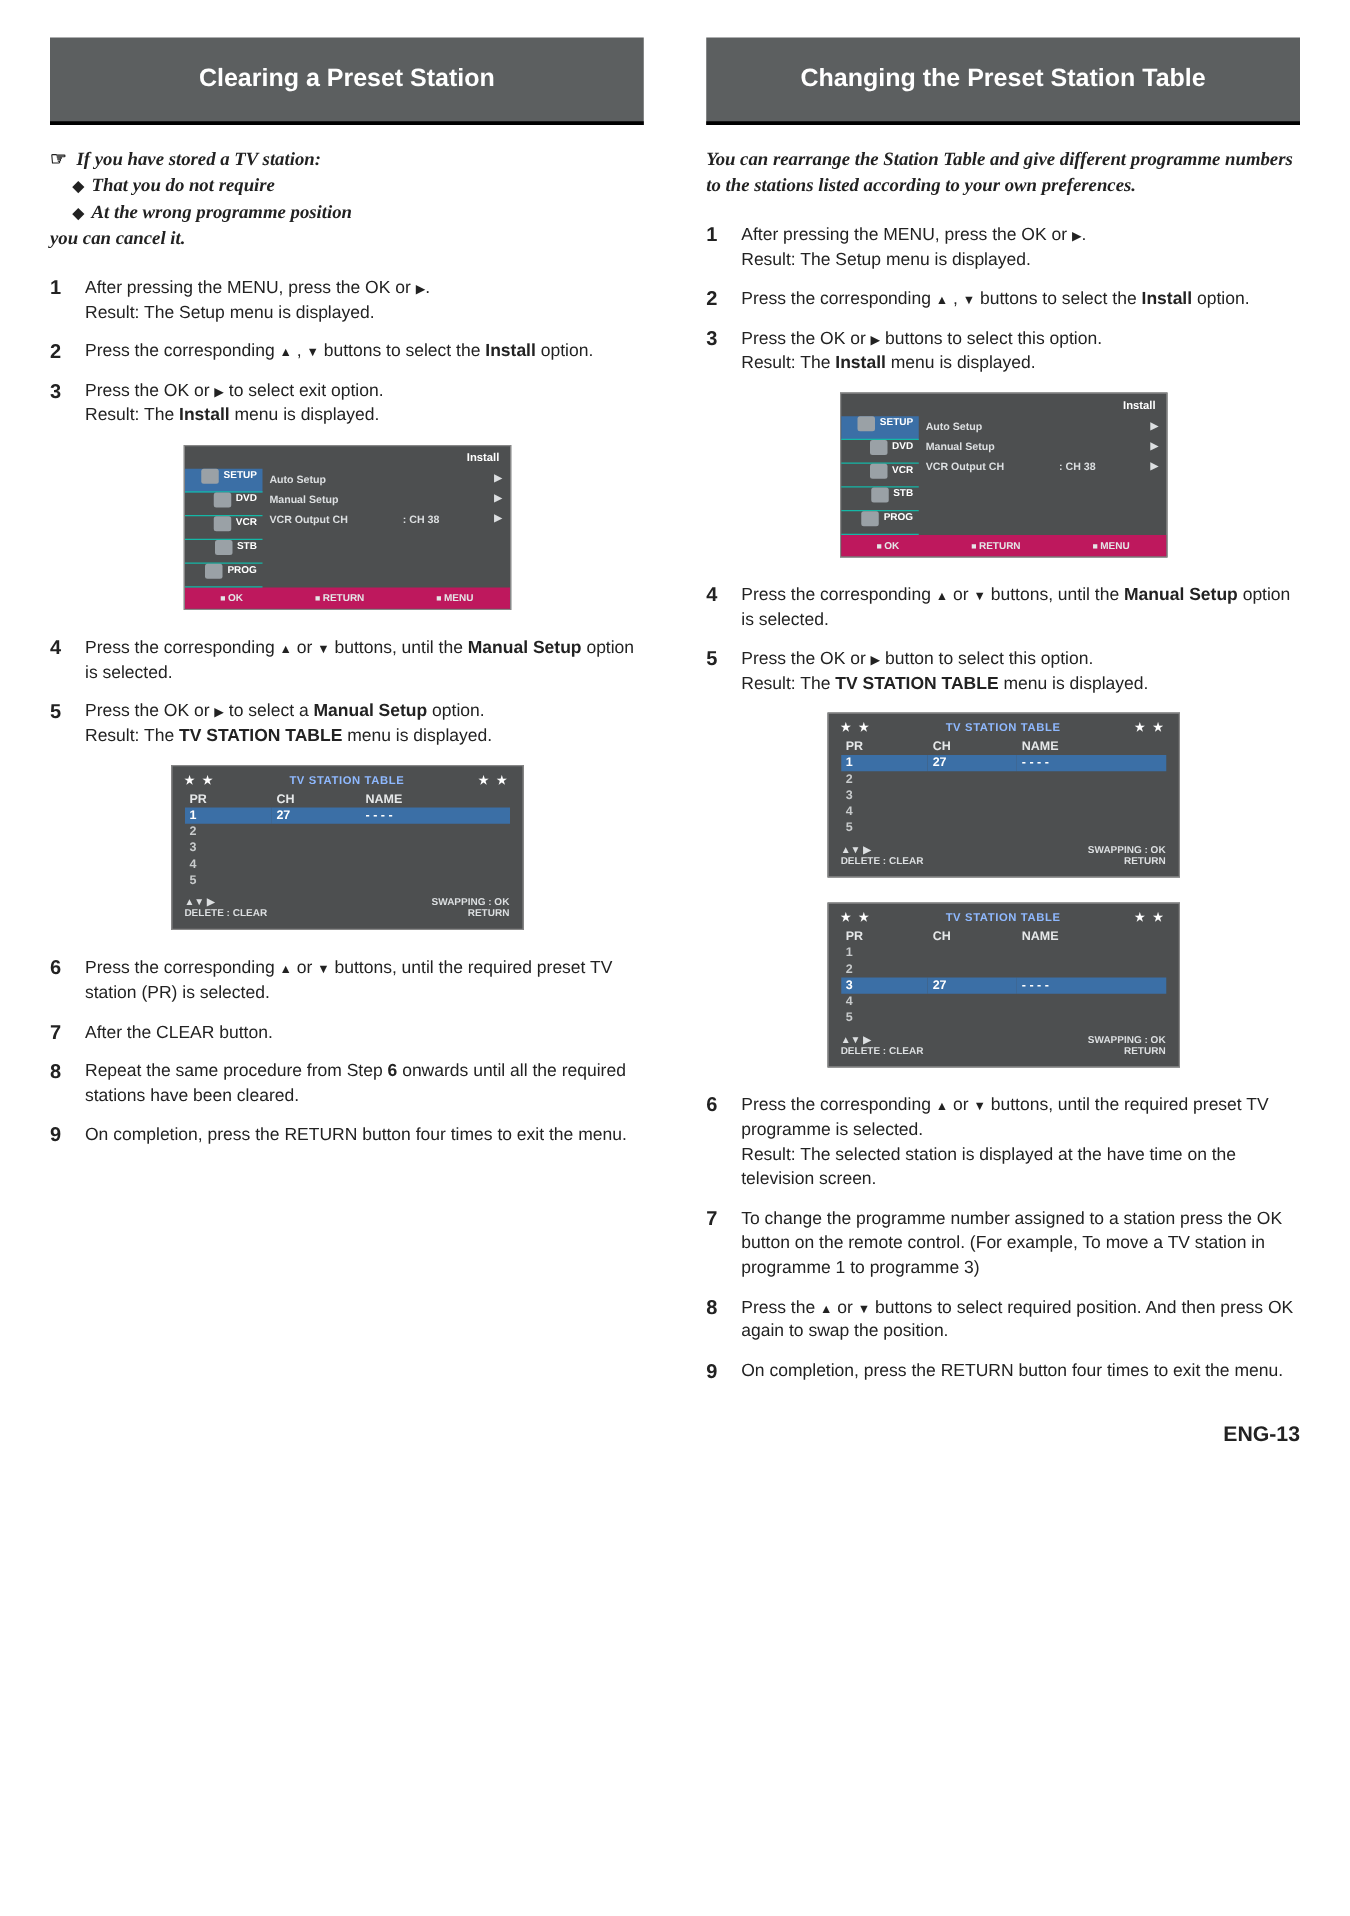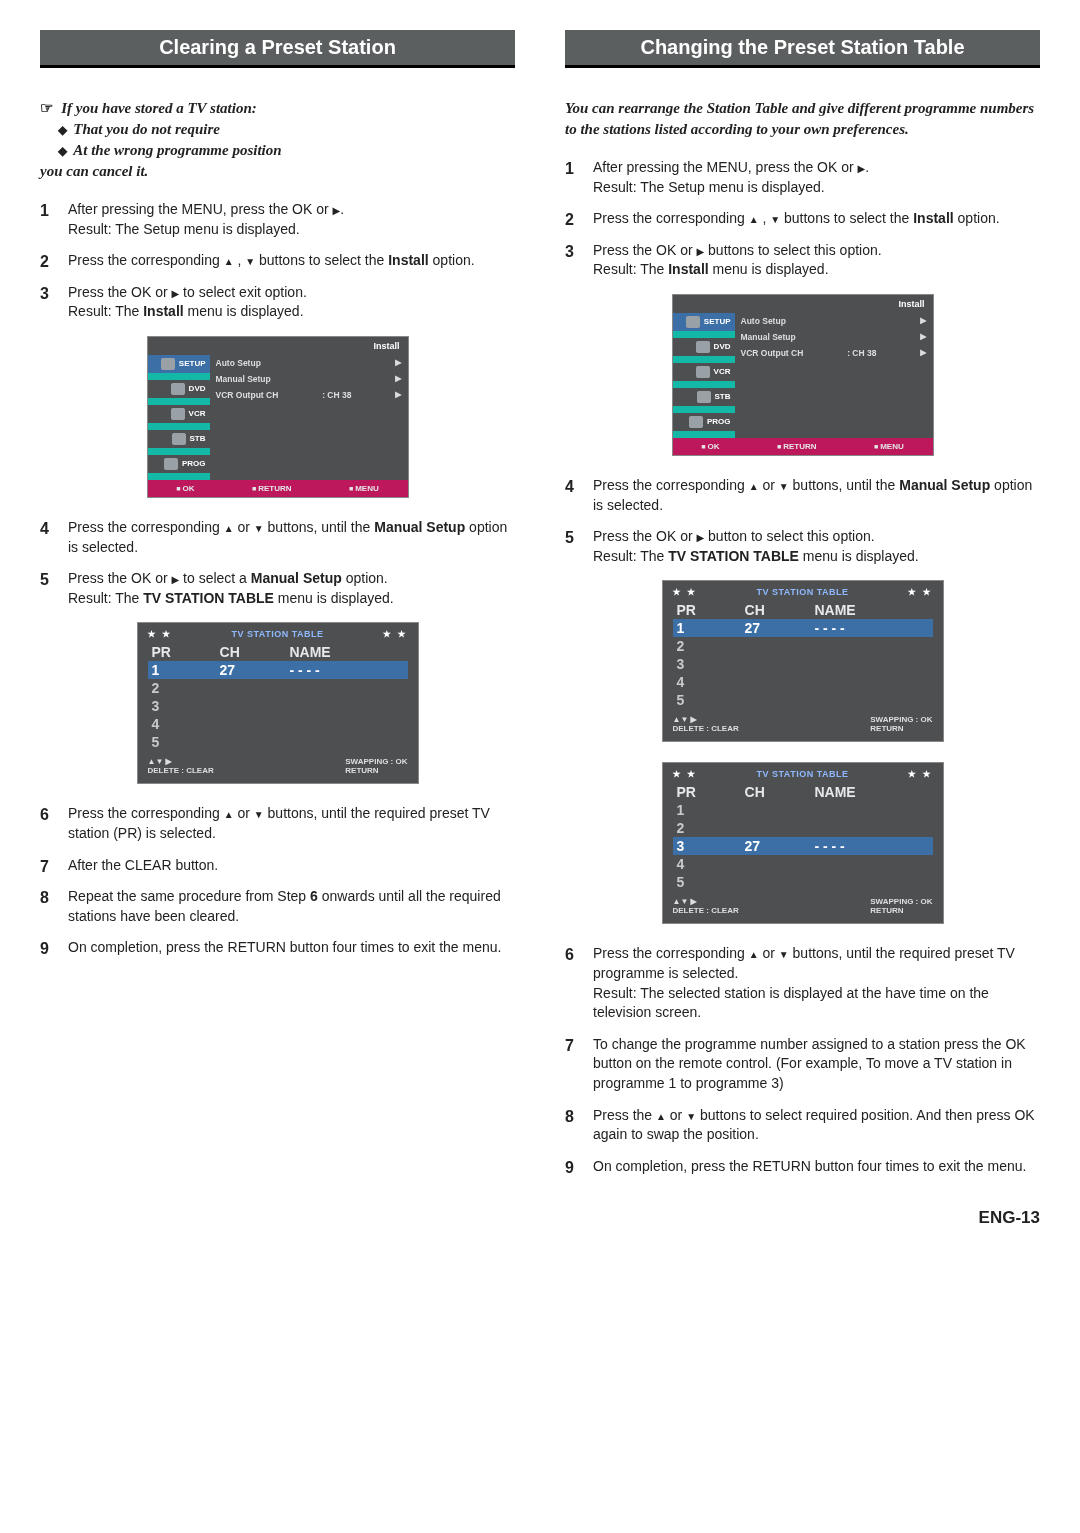--- a/index.html
+++ b/index.html
@@ -17,23 +17,23 @@
   }
   .col {
     flex: 1;
     min-width: 0;
   }
   .section-title {
     background: #5c5f60;
     color: #fff;
     font-weight: 900;
     font-size: 20px;
-    padding: 6px 12px;
+    padding: 22px 12px;
     text-align: center;
-    margin-bottom: 30px;
+    margin-bottom: 18px;
     border-bottom: 3px solid #000;
   }
   .intro {
     margin: 10px 0 18px 0;
     font-family: "Times New Roman", serif;
     font-style: italic;
     font-weight: 700;
     font-size: 15px;
     line-height: 1.4;
   }
@@ -96,26 +96,25 @@
   }
   .osd-install .body {
     display: flex;
   }
   .osd-install .sidebar {
     width: 62px;
   }
   .osd-install .sidebar .item {
     height: 18px;
     display: flex;
-    align-items: center;
     justify-content: flex-end;
     padding: 0 4px;
     font-size: 8px;
     color: #fff;
-    border-bottom: 7px solid #14b8a6;
+    border-bottom: 1px solid #14b8a6;
   }
   .osd-install .sidebar .item.active {
     background: #3b6fa6;
   }
   .osd-install .sidebar .item .ico {
     width: 14px;
     height: 12px;
     background: #9aa1a6;
     margin-right: 4px;
     border-radius: 2px;
@@ -162,34 +161,34 @@
     font-size: 9px;
     letter-spacing: 0.5px;
   }
   .osd-table table {
     width: 100%;
     border-collapse: collapse;
   }
   .osd-table th, .osd-table td {
     text-align: left;
     padding: 1px 4px;
-    font-size: 14px;
+    font-size: 10px;
     color: #c8cbcc;
   }
   .osd-table th { color: #e6e8e9; }
   .osd-table tr.hl td { background: #3b6fa6; color: #fff; }
   .osd-table .foot {
     display: flex;
     justify-content: space-between;
     margin-top: 6px;
     font-size: 8px;
     color: #dcdfe1;
   }
   .osd-table .foot .left span { margin-right: 2px; }
-  .osd-table .foot .right { }
+  .osd-table .foot .right { text-align: right; }
   .pagefoot {
     text-align: right;
     font-weight: 900;
     font-size: 17px;
     margin-top: 20px;
   }
 </style>
 </head>
 <body>
 

